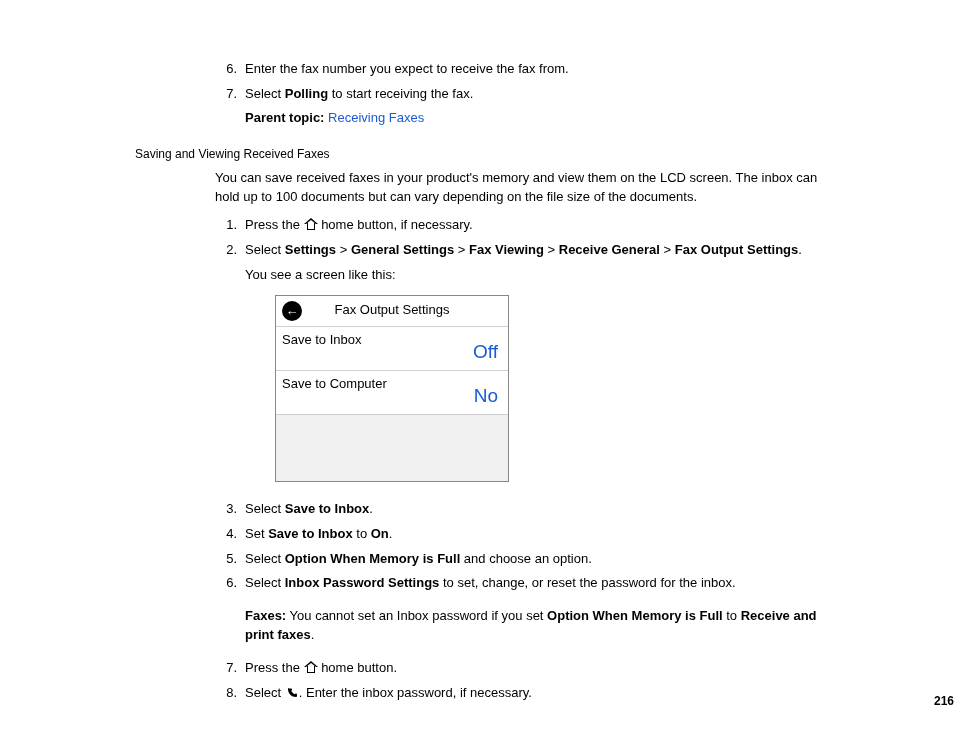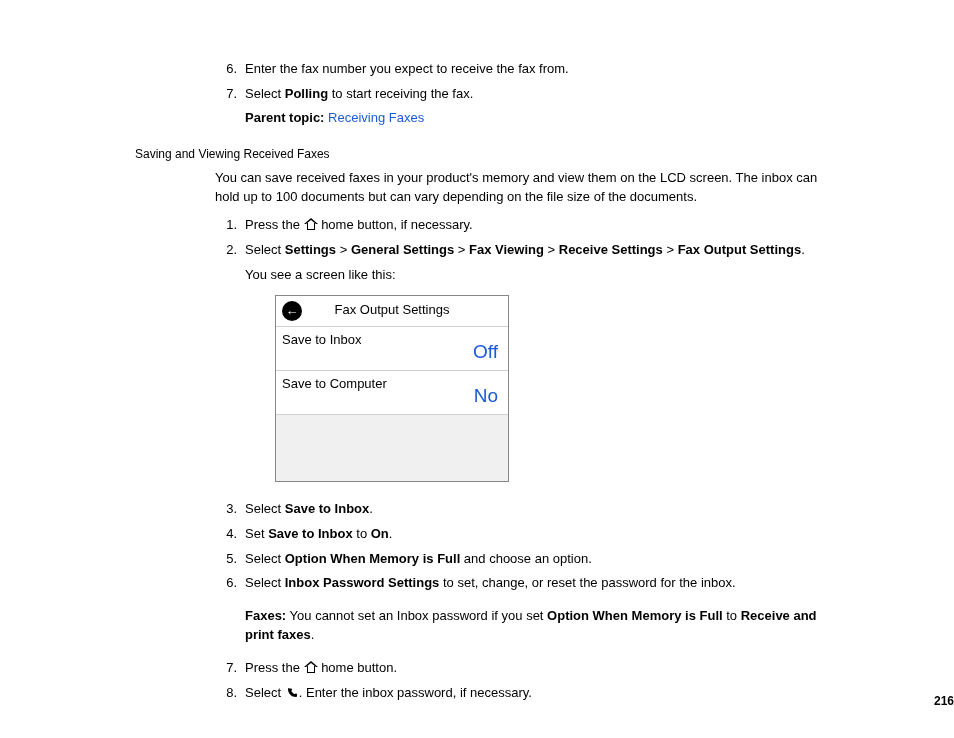--- a/index.html
+++ b/index.html
@@ -197,21 +197,21 @@
   <div class="indent-block-body">
     <div class="intro">You can save received faxes in your product's memory and view them on the LCD screen. The inbox can hold up to 100 documents but can vary depending on the file size of the documents.</div>
 
     <ol class="ol-outer">
       <li>
         <span class="num">1.</span>
         <span>Press the </span><span class="home-icon"><span class="roof"></span><span class="roof-inner"></span><span class="walls"></span></span><span> home button, if necessary.</span>
       </li>
       <li>
         <span class="num">2.</span>
-        <span>Select </span><span class="bold">Settings</span><span> &gt; </span><span class="bold">General Settings</span><span> &gt; </span><span class="bold">Fax Viewing</span><span> &gt; </span><span class="bold">Receive Settings</span><span> &gt; </span><span class="bold">Fax Output Settings</span><span>.</span>
+        <span>Select </span><span class="bold">Settings</span><span> &gt; </span><span class="bold">General Settings</span><span> &gt; </span><span class="bold">Fax Viewing</span><span> &gt; </span><span class="bold">Receive General</span><span> &gt; </span><span class="bold">Fax Output Settings</span><span>.</span>
         <div class="subtext">You see a screen like this:</div>
 
         
         <div class="lcd">
           <div class="lcd-head">
             <div class="lcd-back">←</div>
             <div class="lcd-title">Fax Output Settings</div>
           </div>
           <div class="lcd-row">
             <div class="lcd-row-label">Save to Inbox</div>

